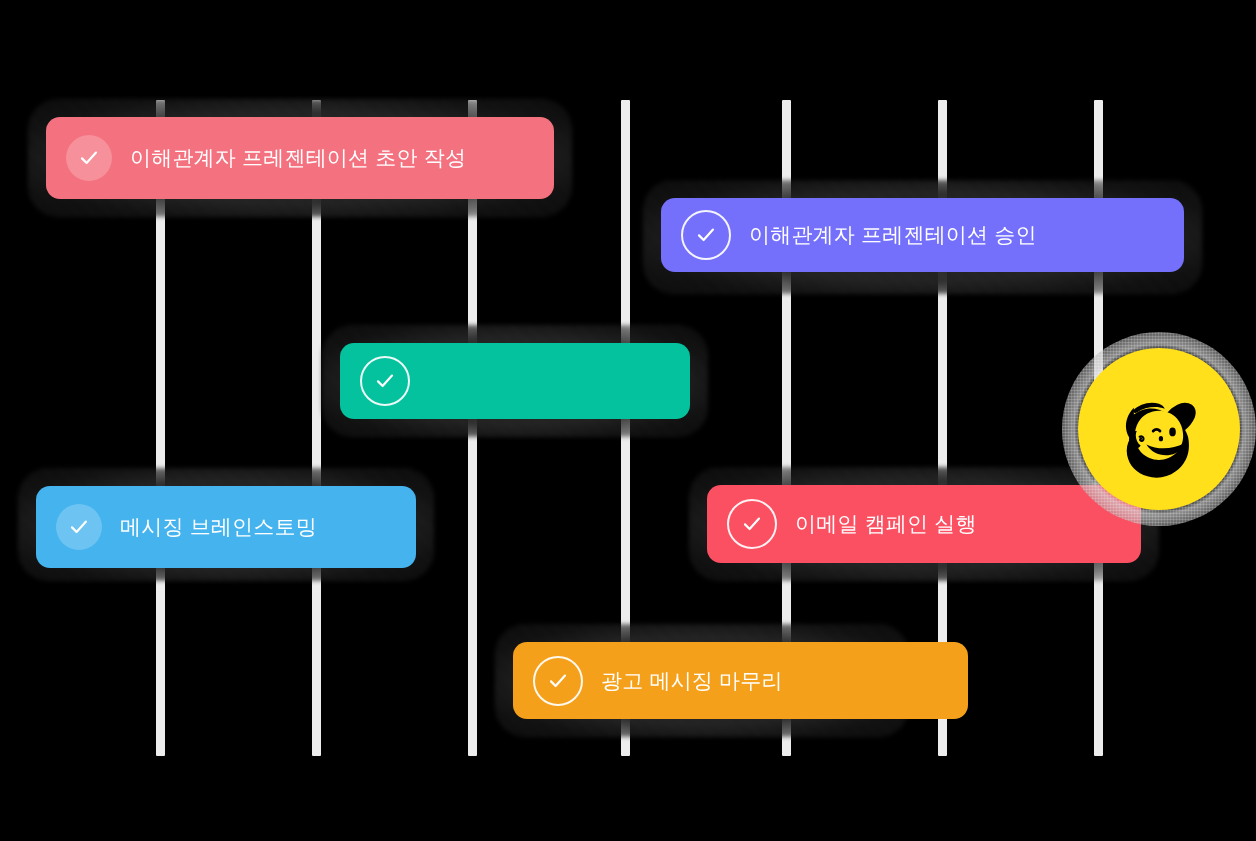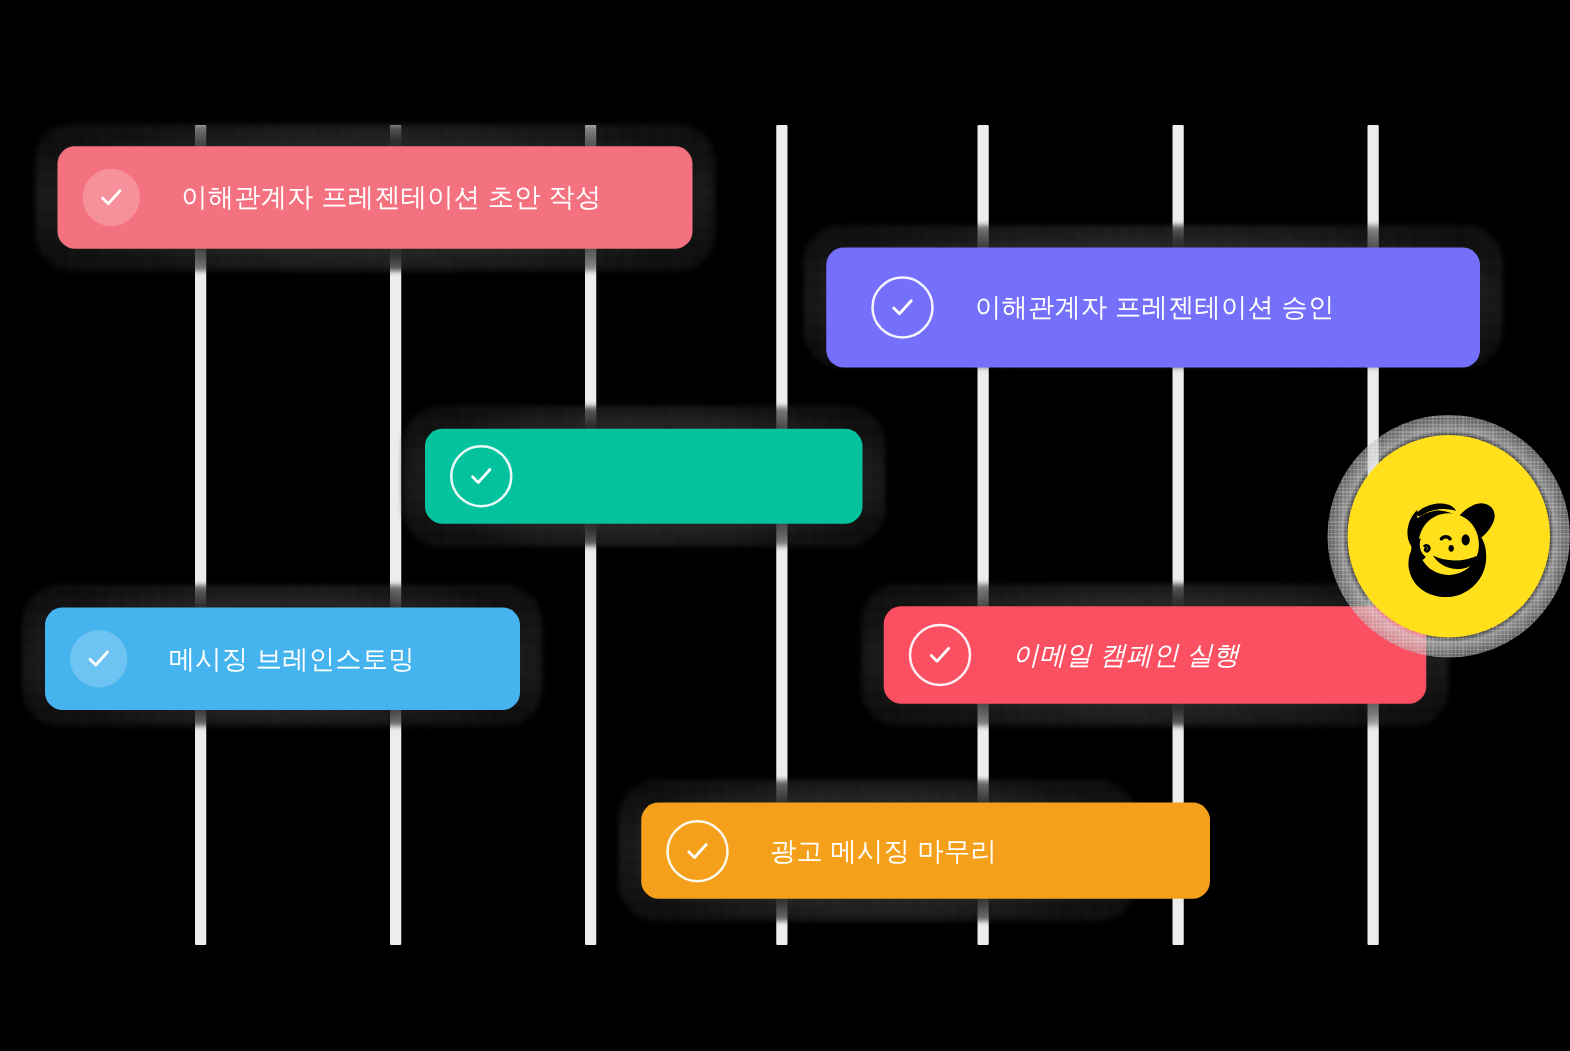--- a/index.html
+++ b/index.html
@@ -16,21 +16,20 @@
     background:#ededed;border-radius:1px;
   }
 
   
   .card{
     position:absolute;
     display:flex;align-items:center;
     border-radius:14px;
     box-sizing:border-box;
     z-index:5;
-    gap:15px;
   }
   
   .card-halo{
     position:absolute;
     border-radius:30px;
     z-index:4;
     background:
       radial-gradient(ellipse at 50% 50%, rgba(30,30,30,0.98) 0%, rgba(26,26,26,0.95) 55%, rgba(12,12,12,0.55) 78%, rgba(0,0,0,0) 100%);
     filter:blur(2px);
   }
@@ -92,21 +91,21 @@
     <div class="card-halo" style="left: 28px; top: 99px; width: 544px; height: 118px;"></div>
     <div class="card" style="left: 46px; top: 117px; width: 508px; height: 82px; background: rgb(244, 113, 127);">
       <div class="check solid">
         <svg width="26" height="26" viewBox="0 0 26 26" aria-hidden="true">
           <path d="M6 13.4 L10.6 18 L20 7.6" fill="none" stroke="#ffffff" stroke-width="2.2" stroke-linecap="round" stroke-linejoin="round"></path>
         </svg>
       </div>
       <div class="card-label">이해관계자 프레젠테이션 초안 작성</div>
     </div>
     <div class="card-halo" style="left: 643px; top: 180px; width: 559px; height: 114px;"></div>
-    <div class="card" style="left: 661px; top: 198px; width: 523px; height: 96px; background: rgb(116, 112, 251); padding-left: 16px;">
+    <div class="card" style="left: 661px; top: 198px; width: 523px; height: 74px; background: rgb(116, 112, 251);">
       <div class="check ring">
         <svg width="26" height="26" viewBox="0 0 26 26" aria-hidden="true">
           <path d="M6 13.4 L10.6 18 L20 7.6" fill="none" stroke="#ffffff" stroke-width="2.2" stroke-linecap="round" stroke-linejoin="round"></path>
         </svg>
       </div>
       <div class="card-label">이해관계자 프레젠테이션 승인</div>
     </div>
     <div class="card-halo" style="left: 322px; top: 325px; width: 386px; height: 112px;"></div>
     <div class="card" style="left: 340px; top: 343px; width: 350px; height: 76px; background: rgb(4, 194, 158);">
       <div class="check ring">
@@ -118,21 +117,21 @@
     <div class="card-halo" style="left: 18px; top: 468px; width: 416px; height: 113px;"></div>
     <div class="card" style="left: 36px; top: 486px; width: 380px; height: 82px; background: rgb(69, 179, 238);">
       <div class="check solid">
         <svg width="26" height="26" viewBox="0 0 26 26" aria-hidden="true">
           <path d="M6 13.4 L10.6 18 L20 7.6" fill="none" stroke="#ffffff" stroke-width="2.2" stroke-linecap="round" stroke-linejoin="round"></path>
         </svg>
       </div>
       <div class="card-label">메시징 브레인스토밍</div>
     </div>
     <div class="card-halo" style="left: 689px; top: 467px; width: 470px; height: 114px;"></div>
-    <div class="card" style="left: 707px; top: 485px; width: 434px; height: 78px; background: rgb(251, 79, 98); font-style: italic;">
+    <div class="card" style="left: 707px; top: 485px; width: 434px; height: 78px; background: rgb(251, 79, 98);">
       <div class="check ring">
         <svg width="26" height="26" viewBox="0 0 26 26" aria-hidden="true">
           <path d="M6 13.4 L10.6 18 L20 7.6" fill="none" stroke="#ffffff" stroke-width="2.2" stroke-linecap="round" stroke-linejoin="round"></path>
         </svg>
       </div>
       <div class="card-label">이메일 캠페인 실행</div>
     </div>
     <div class="card-halo" style="left: 495px; top: 624px; width: 414px; height: 113px;"></div>
     <div class="card" style="left: 513px; top: 642px; width: 455px; height: 77px; background: rgb(245, 160, 26);">
       <div class="check ring">

